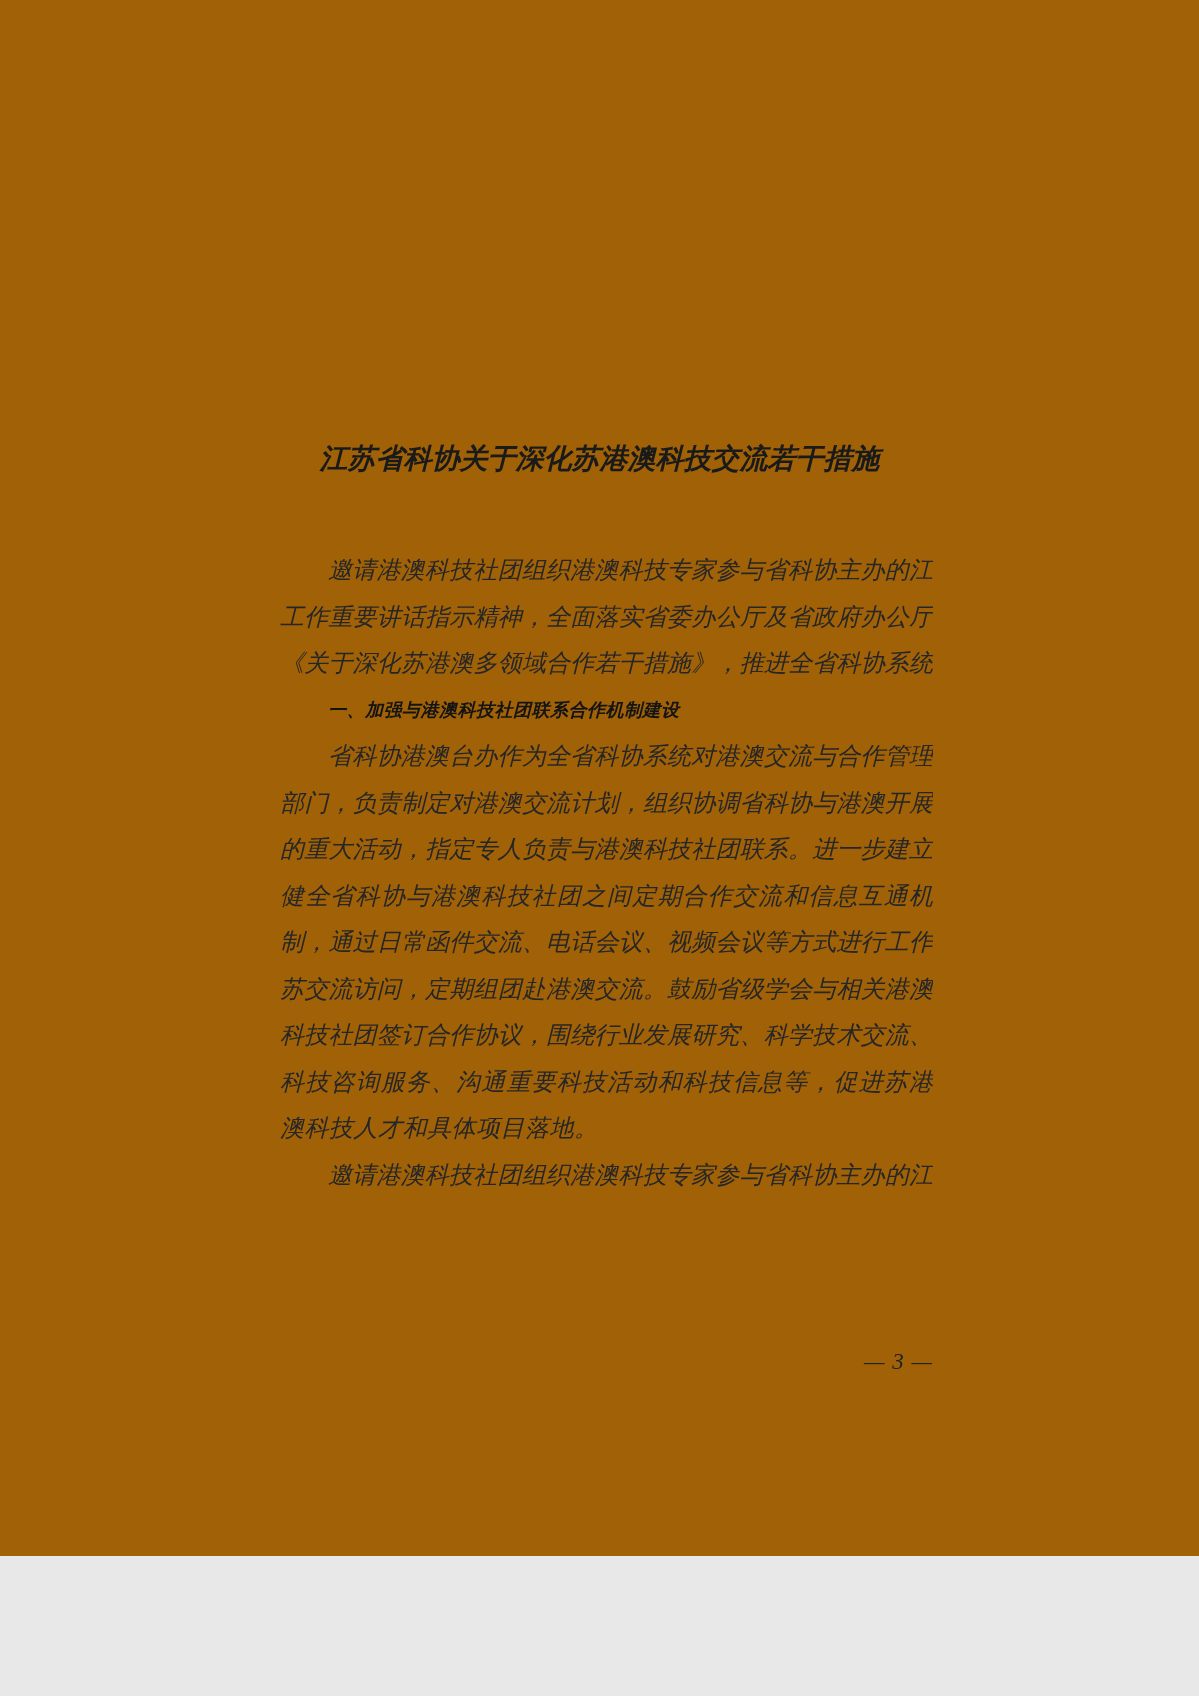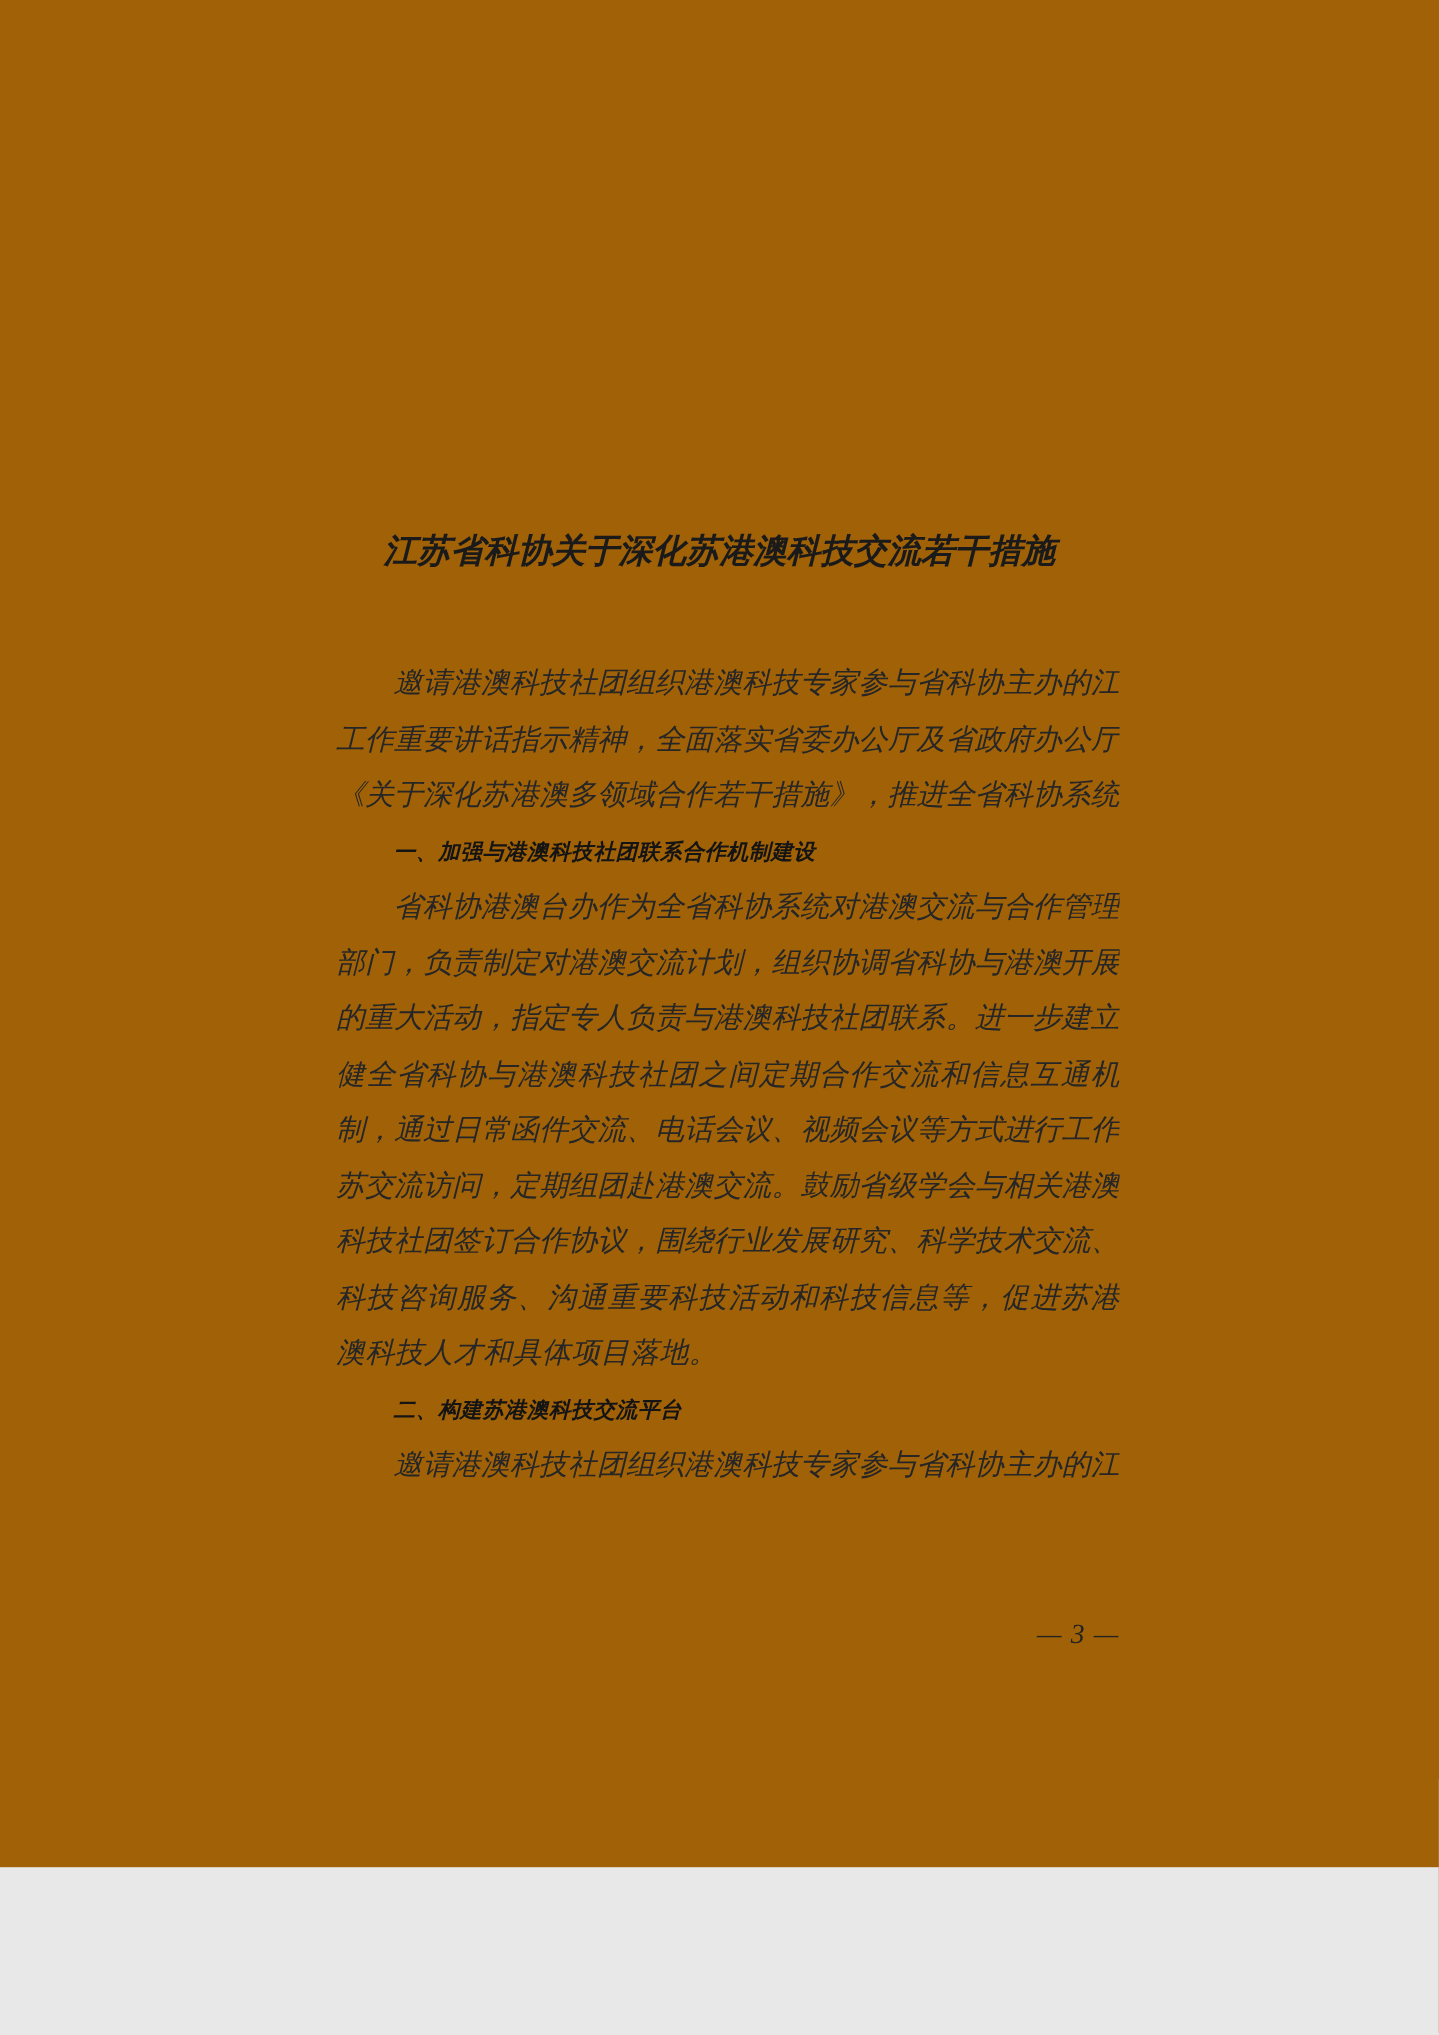--- a/index.html
+++ b/index.html
@@ -83,18 +83,17 @@
       <div class="line heading">一、加强与港澳科技社团联系合作机制建设</div>
       <div class="line indent-justify">省科协港澳台办作为全省科协系统对港澳交流与合作管理</div>
       <div class="line justify">部门，负责制定对港澳交流计划，组织协调省科协与港澳开展</div>
       <div class="line justify">的重大活动，指定专人负责与港澳科技社团联系。进一步建立</div>
       <div class="line justify">健全省科协与港澳科技社团之间定期合作交流和信息互通机</div>
       <div class="line justify">制，通过日常函件交流、电话会议、视频会议等方式进行工作</div>
       <div class="line justify">苏交流访问，定期组团赴港澳交流。鼓励省级学会与相关港澳</div>
       <div class="line justify">科技社团签订合作协议，围绕行业发展研究、科学技术交流、</div>
       <div class="line justify">科技咨询服务、沟通重要科技活动和科技信息等，促进苏港</div>
       <div class="line plain">澳科技人才和具体项目落地。</div>
-      <div class="line heading">二、构建苏港澳科技交流平台</div>
       <div class="line indent-justify">邀请港澳科技社团组织港澳科技专家参与省科协主办的江</div>
     </div>
 
   <div class="page-number">— 3 —</div>
 </div>
 
 </body></html>

